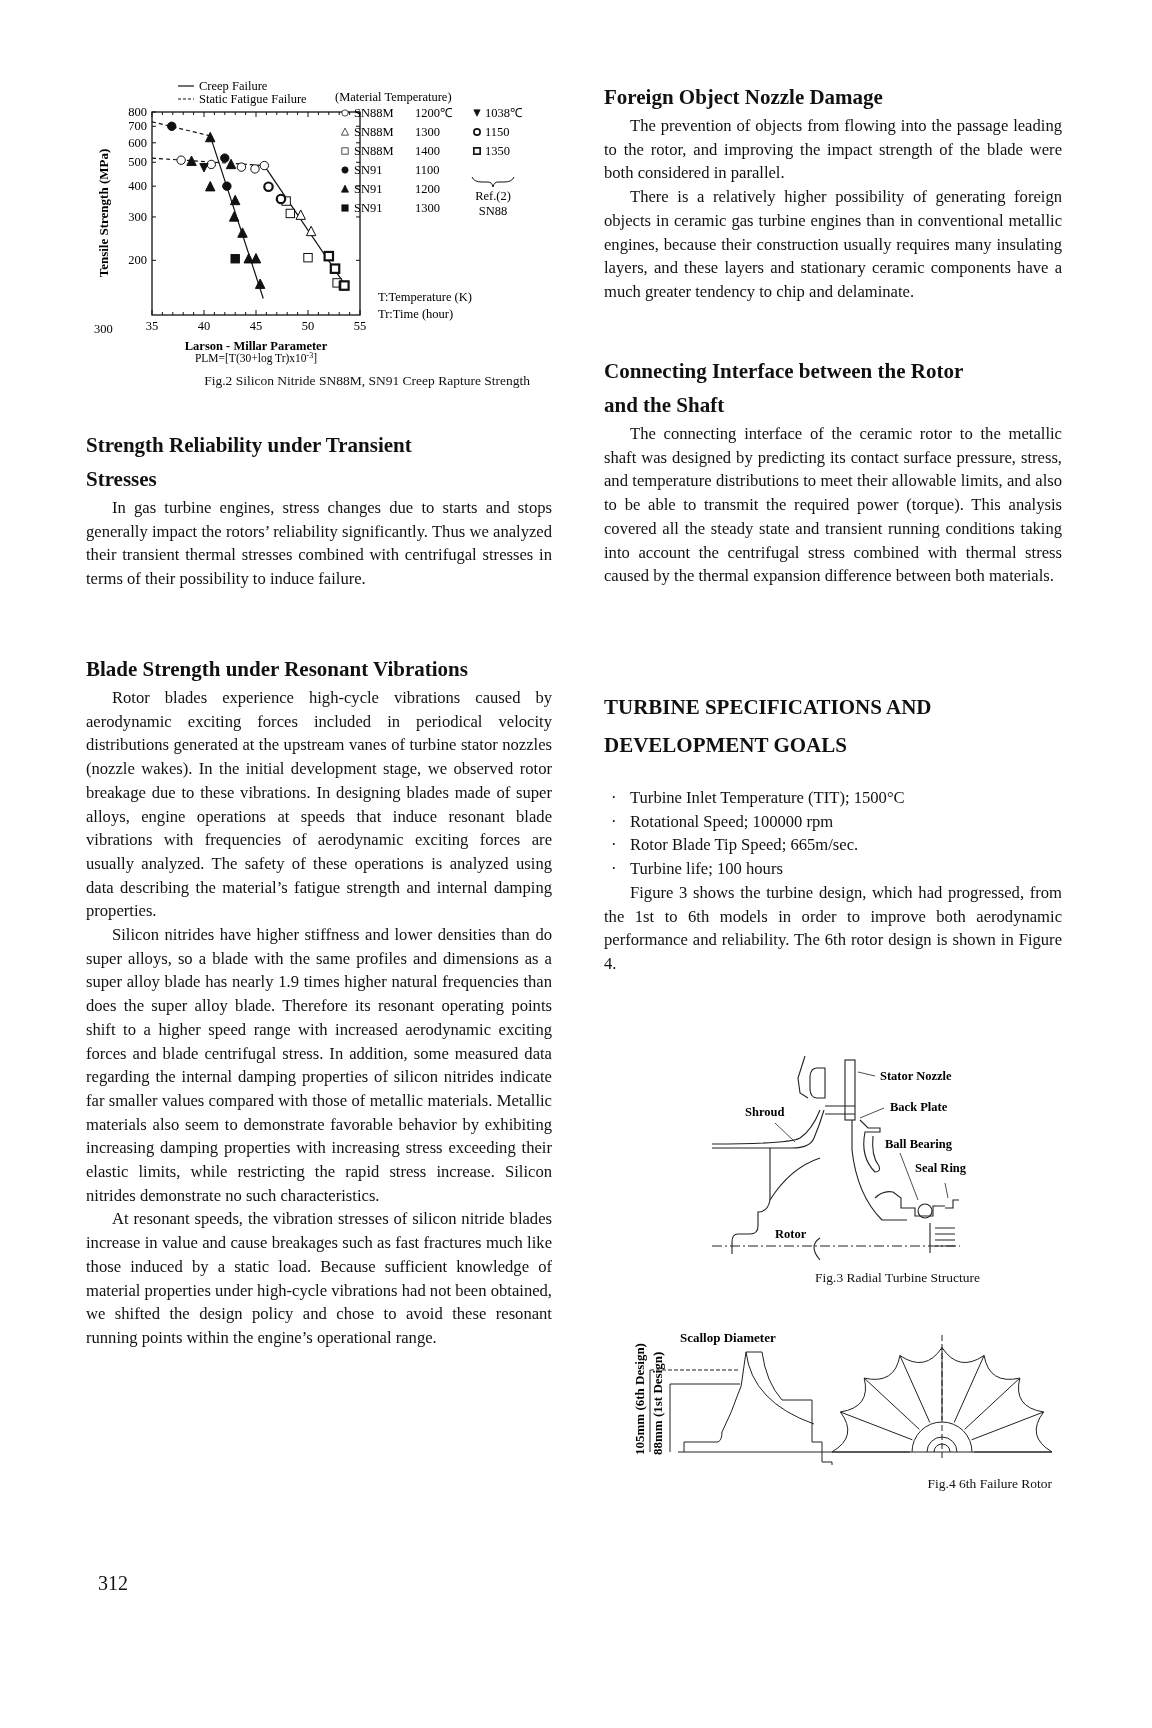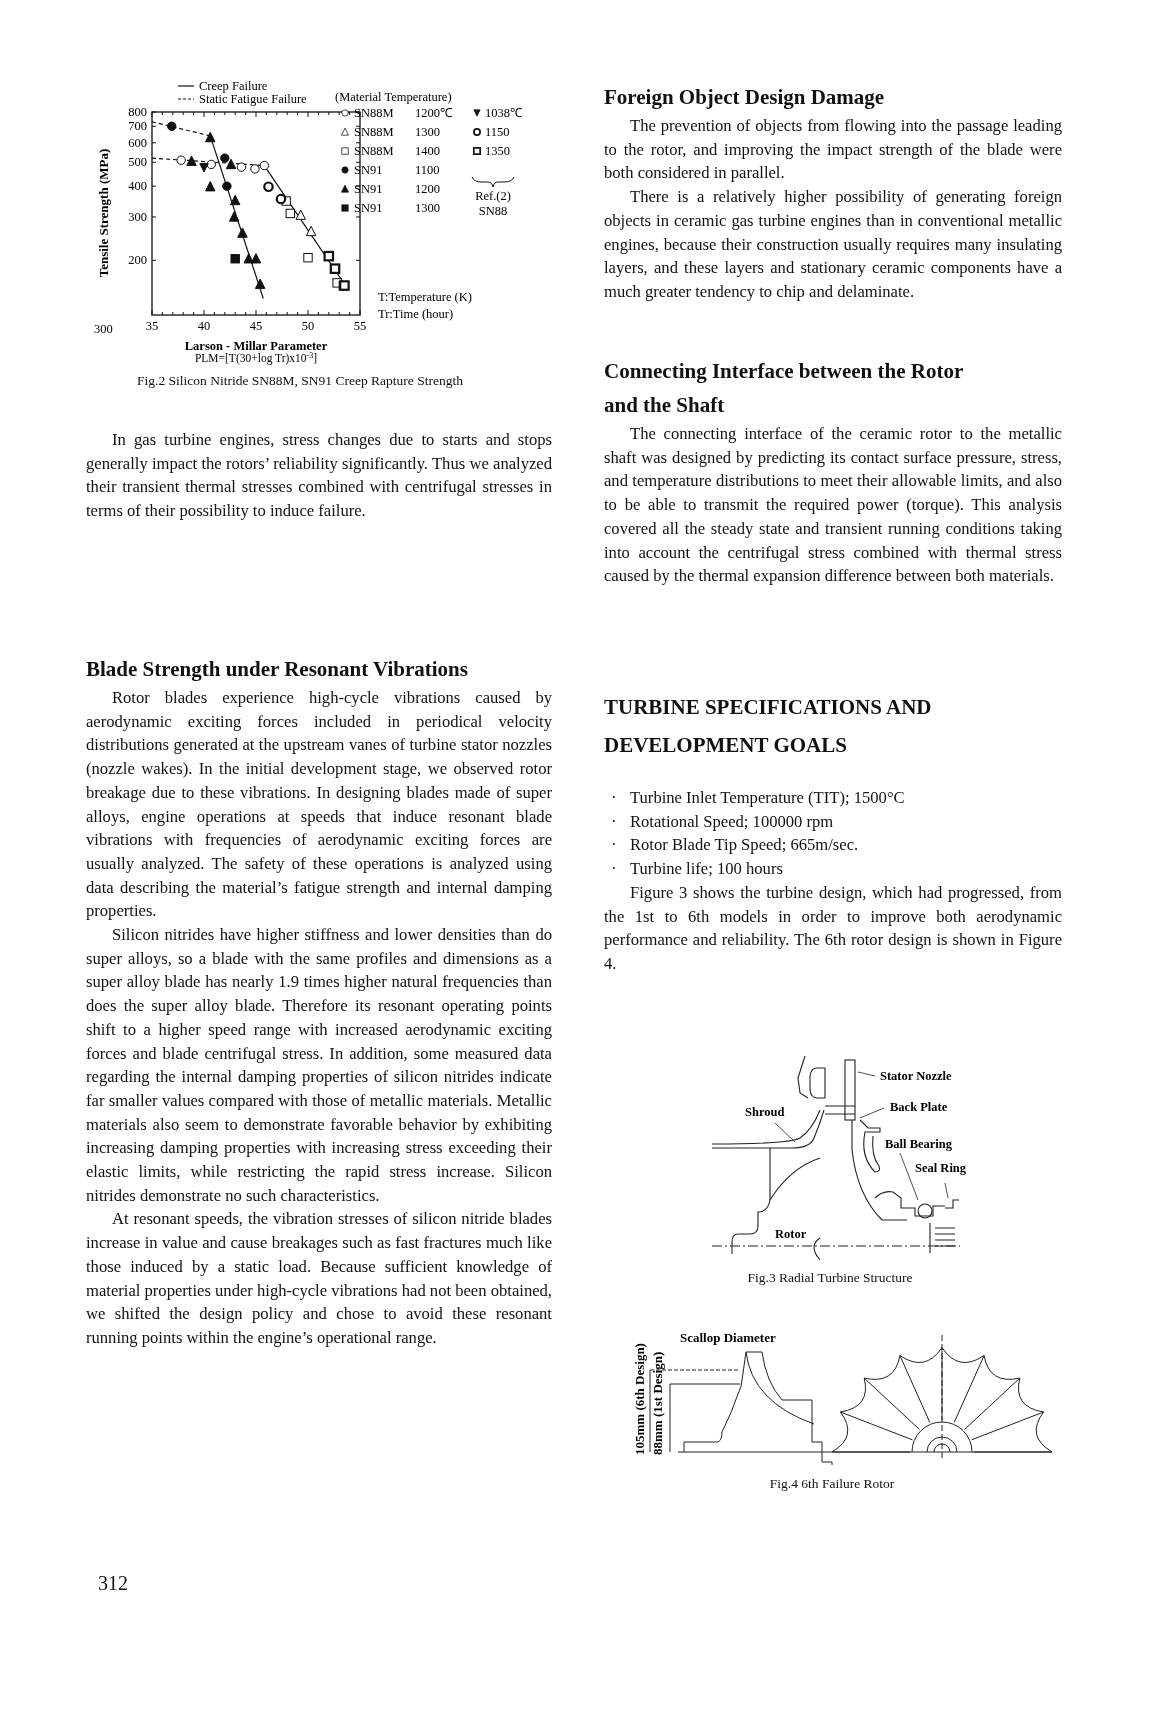--- a/index.html
+++ b/index.html
@@ -4,21 +4,21 @@
 <style>
   html,body{margin:0;padding:0;background:#fff;}
   body{width:1152px;height:1728px;position:relative;font-family:"Liberation Serif","DejaVu Serif",serif;color:#111;overflow:hidden;}
   h2{font-family:"Liberation Serif",serif;font-weight:bold;font-size:21px;line-height:34px;margin:0;color:#111;}
   h2.caps{font-size:21px;line-height:38px;}
   p{margin:0;font-size:16.6px;line-height:23.7px;text-align:justify;text-indent:26px;}
   ul.spec{list-style:none;margin:0;padding:0;}
   ul.spec li{font-size:16.6px;line-height:23.7px;position:relative;padding-left:26px;}
   ul.spec li .dot{position:absolute;left:7px;top:0;}
   .abs{position:absolute;}
-  .cap{font-size:13.5px;text-align:center;}
+  .cap{font-size:13.5px;text-align:right;}
   .label{font-size:12.5px;font-weight:bold;font-family:"Liberation Serif",serif;}
   svg text{font-family:"Liberation Serif",serif;}
 </style>
 </head>
 <body>
 
 <div id="fig2" class="abs" style="left:70px;top:78px;width:470px;height:320px;">
   <svg id="fig2-svg" width="470" height="320">
 
     <line x1="108" y1="8" x2="124" y2="8" stroke="#111" stroke-width="1.2"></line>
@@ -181,34 +181,35 @@
     <text x="423" y="122" font-size="12.5" text-anchor="middle">Ref.(2)</text>
     <text x="423" y="137" font-size="12.5" text-anchor="middle">SN88</text>
 
     <text x="308" y="223" font-size="12.5">T:Temperature (K)</text>
     <text x="308" y="240" font-size="12.5">Tr:Time (hour)</text>
   </svg>
   <div class="abs cap" style="left:0;top:295px;width:460px;font-size:13.5px;">Fig.2 Silicon Nitride SN88M, SN91 Creep Rapture Strength</div>
 </div>
 
 <div class="abs" style="left:86px;top:428px;width:466px;">
+  <h2><span>Strength Reliability under Transient</span><br><span>Stresses</span></h2>
   <p>In gas turbine engines, stress changes due to starts and stops generally impact the rotors’ reliability significantly. Thus we analyzed their transient thermal stresses combined with centrifugal stresses in terms of their possibility to induce failure.</p>
 </div>
 
 <div class="abs" style="left:86px;top:652px;width:466px;">
   <h2>Blade Strength under Resonant Vibrations</h2>
   <p>Rotor blades experience high-cycle vibrations caused by aerodynamic exciting forces included in periodical velocity distributions generated at the upstream vanes of turbine stator nozzles (nozzle wakes). In the initial development stage, we observed rotor breakage due to these vibrations. In designing blades made of super alloys, engine operations at speeds that induce resonant blade vibrations with frequencies of aerodynamic exciting forces are usually analyzed. The safety of these operations is analyzed using data describing the material’s fatigue strength and internal damping properties.</p>
   <p>Silicon nitrides have higher stiffness and lower densities than do super alloys, so a blade with the same profiles and dimensions as a super alloy blade has nearly 1.9 times higher natural frequencies than does the super alloy blade. Therefore its resonant operating points shift to a higher speed range with increased aerodynamic exciting forces and blade centrifugal stress. In addition, some measured data regarding the internal damping properties of silicon nitrides indicate far smaller values compared with those of metallic materials. Metallic materials also seem to demonstrate favorable behavior by exhibiting increasing damping properties with increasing stress exceeding their elastic limits, while restricting the rapid stress increase. Silicon nitrides demonstrate no such characteristics.</p>
   <p>At resonant speeds, the vibration stresses of silicon nitride blades increase in value and cause breakages such as fast fractures much like those induced by a static load. Because sufficient knowledge of material properties under high-cycle vibrations had not been obtained, we shifted the design policy and chose to avoid these resonant running points within the engine’s operational range.</p>
 </div>
 
 <div class="abs" style="left:98px;top:1572px;font-size:20px;font-family:Liberation Serif, serif;">312</div>
 
 <div class="abs" style="left:604px;top:80px;width:458px;">
-  <h2>Foreign Object Design Damage</h2>
+  <h2>Foreign Object Nozzle Damage</h2>
   <p>The prevention of objects from flowing into the passage leading to the rotor, and improving the impact strength of the blade were both considered in parallel.</p>
   <p>There is a relatively higher possibility of generating foreign objects in ceramic gas turbine engines than in conventional metallic engines, because their construction usually requires many insulating layers, and these layers and stationary ceramic components have a much greater tendency to chip and delaminate.</p>
 </div>
 
 <div class="abs" style="left:604px;top:354px;width:458px;">
   <h2><span>Connecting Interface between the Rotor</span><br><span>and the Shaft</span></h2>
   <p>The connecting interface of the ceramic rotor to the metallic shaft was designed by predicting its contact surface pressure, stress, and temperature distributions to meet their allowable limits, and also to be able to transmit the required power (torque). This analysis covered all the steady state and transient running conditions taking into account the centrifugal stress combined with thermal stress caused by the thermal expansion difference between both materials.</p>
 </div>
 
 <div class="abs" style="left:604px;top:688px;width:458px;">

